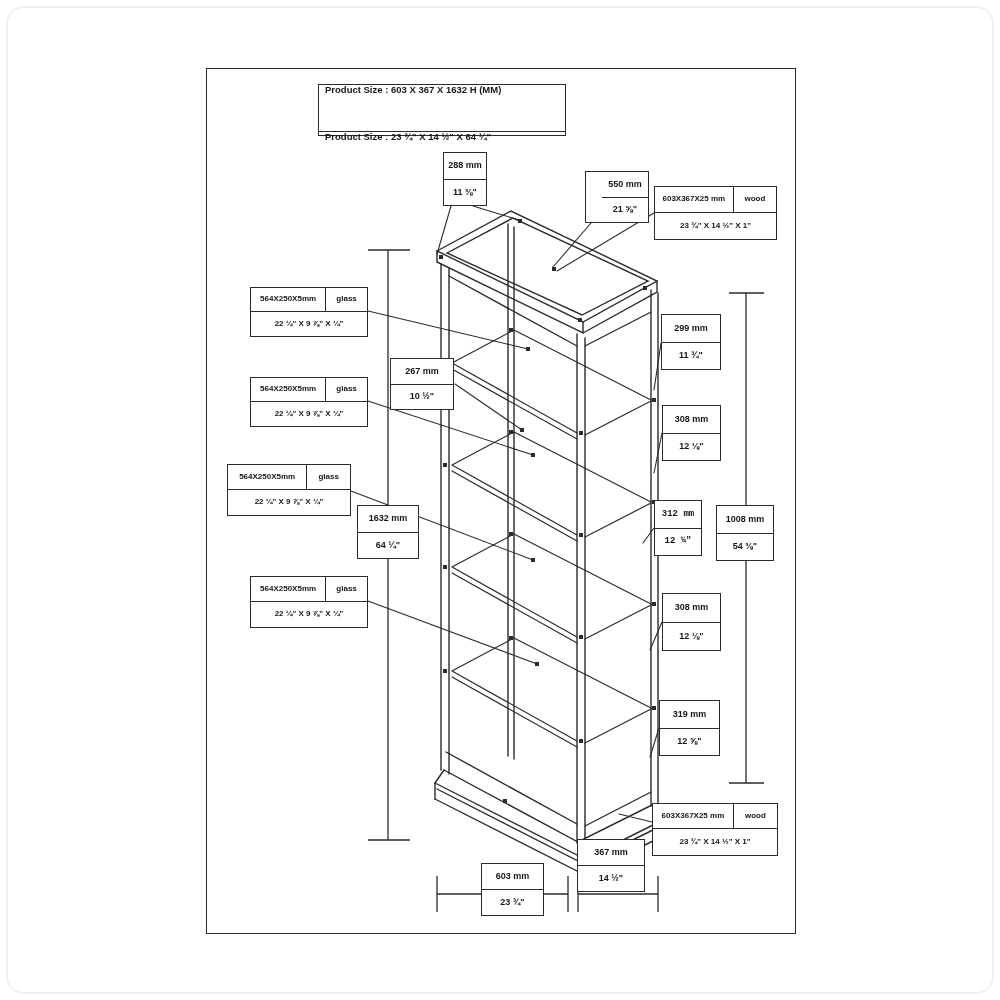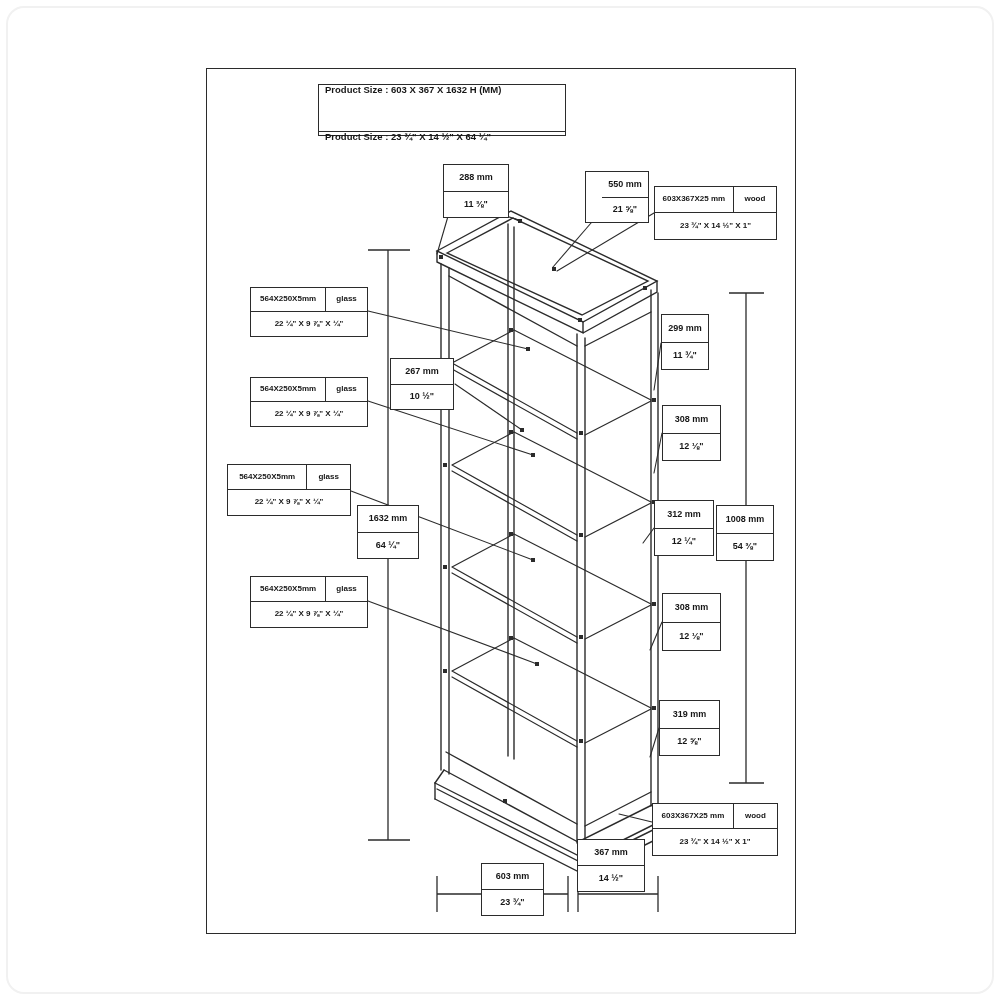--- a/index.html
+++ b/index.html
@@ -117,21 +117,21 @@
       <rect x="520" y="428" width="4" height="4"></rect>
         <rect x="503" y="799" width="4" height="4"></rect>
     </g>
   </svg>
 
   <div class="title-block">
     <div class="tr">Product Size : 603 X 367 X 1632 H (MM)</div>
     <div class="tr">Product Size : 23 ¾" X 14 ½" X 64 ¼"</div>
   </div>
 
-  <div class="dbox" style="left:443px;top:164px;width:66px;height:54px;">
+  <div class="dbox" style="left:443px;top:152px;width:44px;height:54px;">
     <div class="r">288 mm</div>
     <div class="r">11 ⅜"</div>
   </div>
   <div class="dbox" style="left:585px;top:171px;width:64px;height:52px;padding-left:16px;">
     <div class="r">550 mm</div>
     <div class="r">21 ⅝"</div>
   </div>
   <div class="dbox sm" style="left:654px;top:186px;width:123px;height:54px;">
     <div class="r split">
       <div class="cell">603X367X25 mm</div>
@@ -171,29 +171,29 @@
 
   <div class="dbox" style="left:390px;top:358px;width:64px;height:52px;">
     <div class="r">267 mm</div>
     <div class="r">10 ½"</div>
   </div>
   <div class="dbox" style="left:357px;top:505px;width:62px;height:54px;">
     <div class="r">1632 mm</div>
     <div class="r">64 ¼"</div>
   </div>
 
-  <div class="dbox" style="left:661px;top:314px;width:48px;height:56px;">
+  <div class="dbox" style="left:661px;top:314px;width:60px;height:56px;">
     <div class="r">299 mm</div>
     <div class="r">11 ¾"</div>
   </div>
   <div class="dbox" style="left:662px;top:405px;width:59px;height:56px;">
     <div class="r">308 mm</div>
     <div class="r">12 ⅛"</div>
   </div>
-  <div class="dbox" style="left:654px;top:500px;width:60px;height:56px;">
+  <div class="dbox" style="left:654px;top:500px;width:48px;height:56px;font-family:Liberation Mono, monospace;">
     <div class="r">312 mm</div>
     <div class="r">12 ¼"</div>
   </div>
   <div class="dbox" style="left:716px;top:505px;width:58px;height:56px;">
     <div class="r">1008 mm</div>
     <div class="r">54 ⅜"</div>
   </div>
   <div class="dbox" style="left:662px;top:593px;width:59px;height:58px;">
     <div class="r">308 mm</div>
     <div class="r">12 ⅛"</div>

